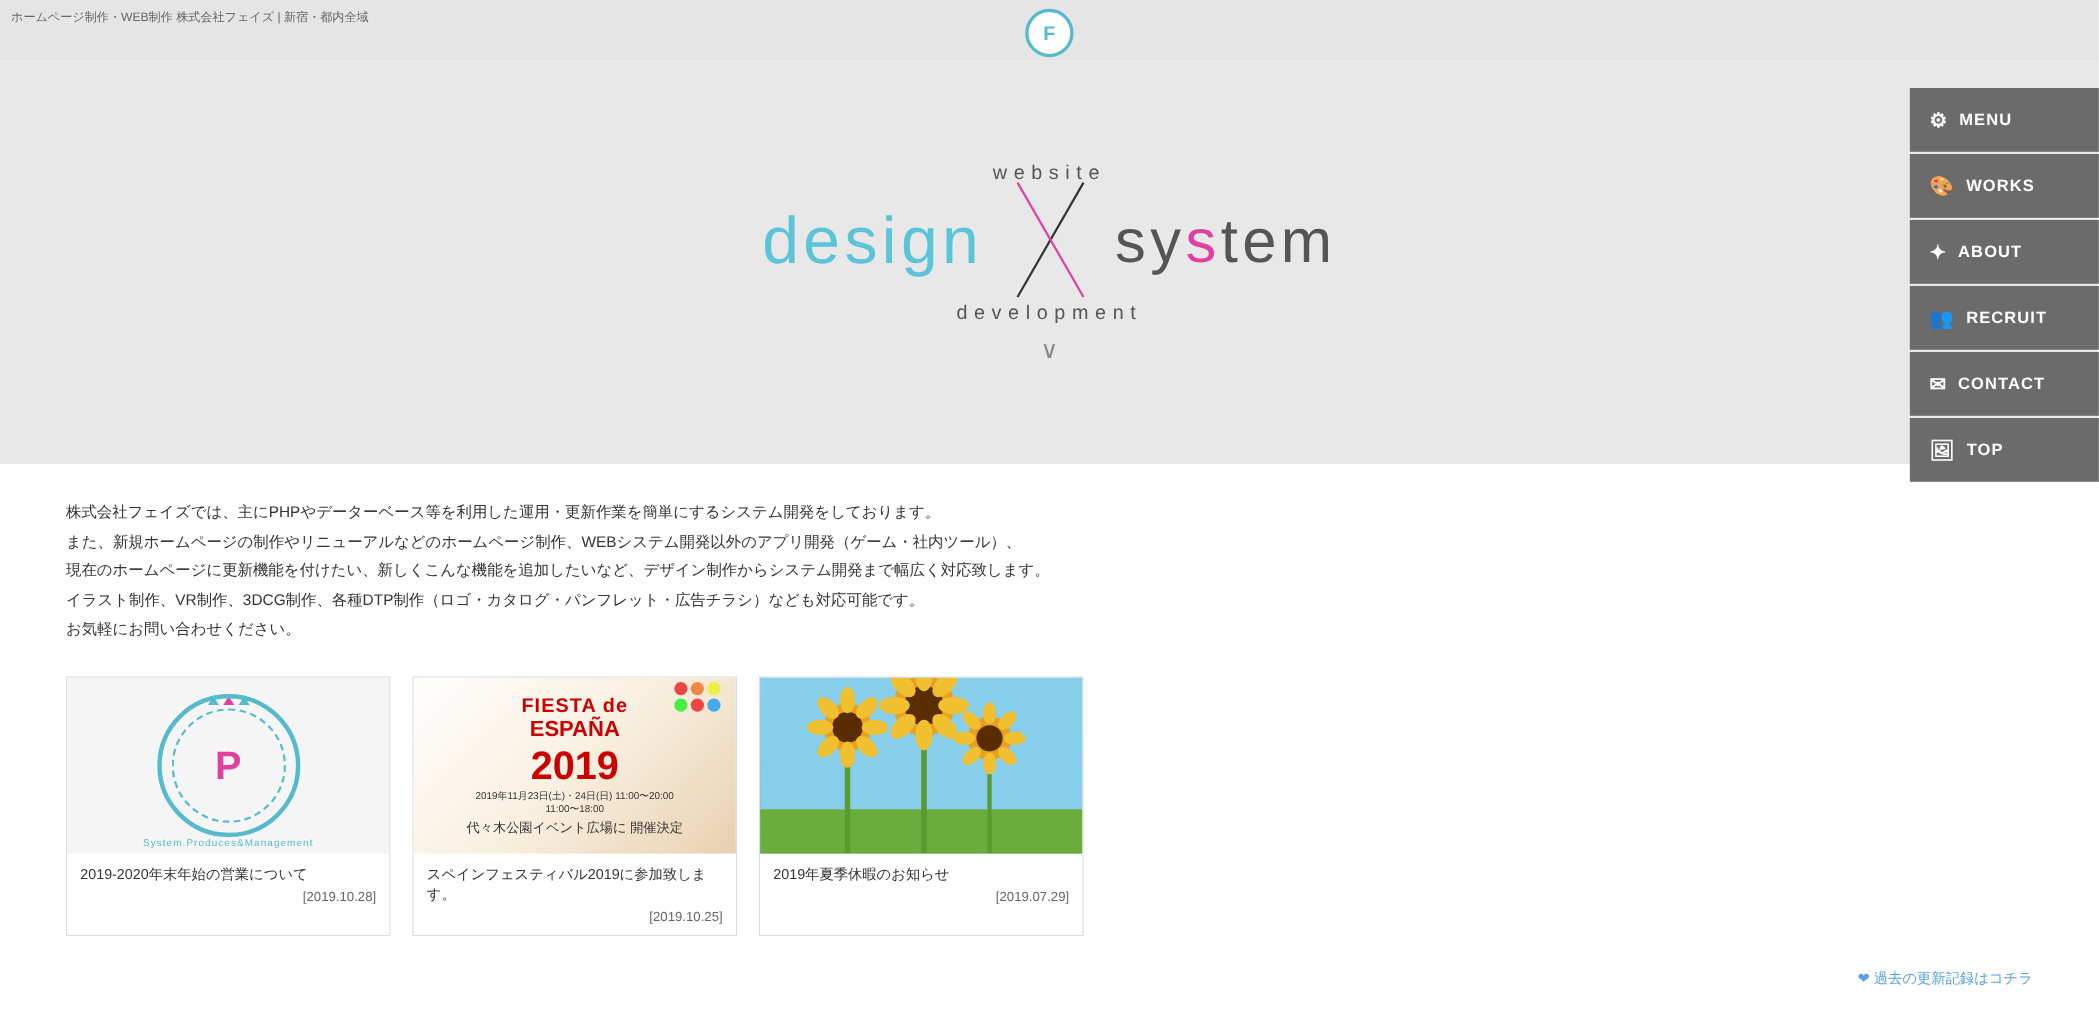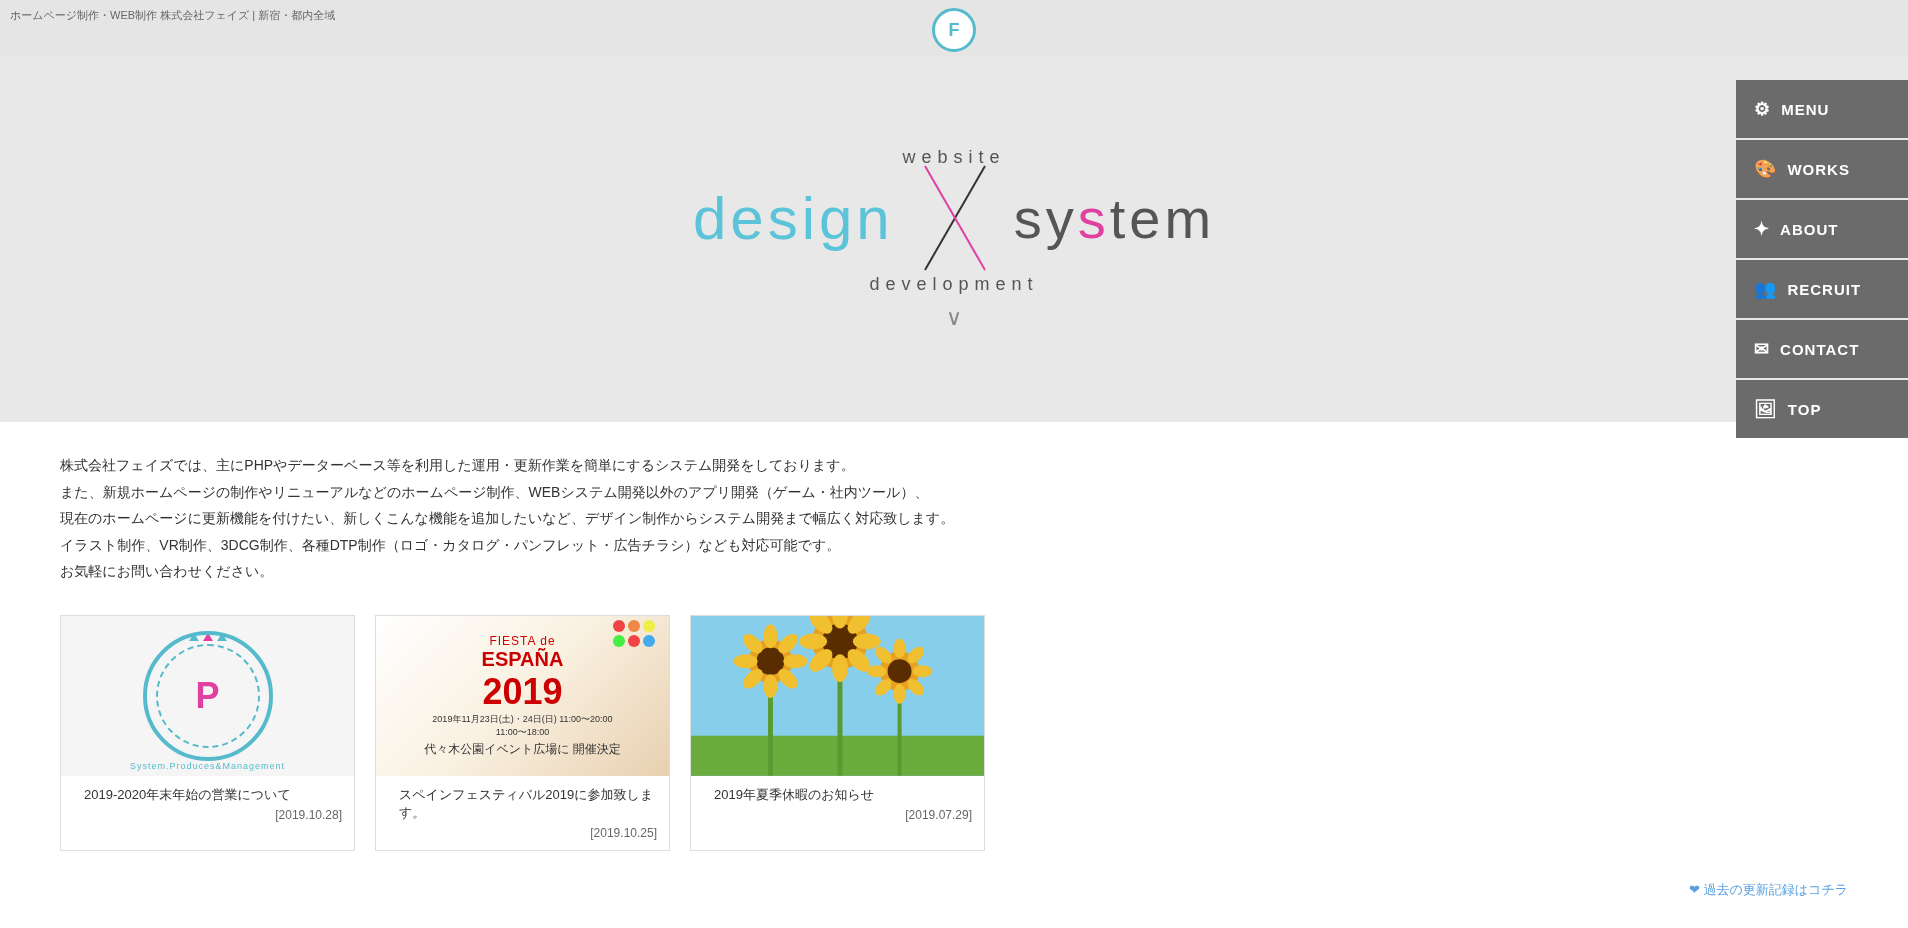--- a/index.html
+++ b/index.html
@@ -173,21 +173,20 @@
       justify-content: center;
       background: #f5f5f5;
     }
     .card-info {
       padding: 10px 12px;
     }
     .card-title {
       font-size: 13px;
       color: #333;
       margin-bottom: 4px;
-      margin-left: 11px;
     }
     .card-date {
       font-size: 12px;
       color: #666;
       text-align: right;
     }
 
     
     .phase-logo {
       width: 160px;
@@ -247,22 +246,22 @@
       align-items: center;
       justify-content: center;
       position: relative;
       overflow: hidden;
     }
     .fiesta-inner {
       text-align: center;
       position: relative;
     }
     .fiesta-title {
-      font-size: 12px;
-      font-weight: normal;
+      font-size: 18px;
+      font-weight: bold;
       color: #c00;
       letter-spacing: 1px;
     }
     .fiesta-espana {
       font-size: 20px;
       font-weight: bold;
       color: #c00;
     }
     .fiesta-year {
       font-size: 36px;

